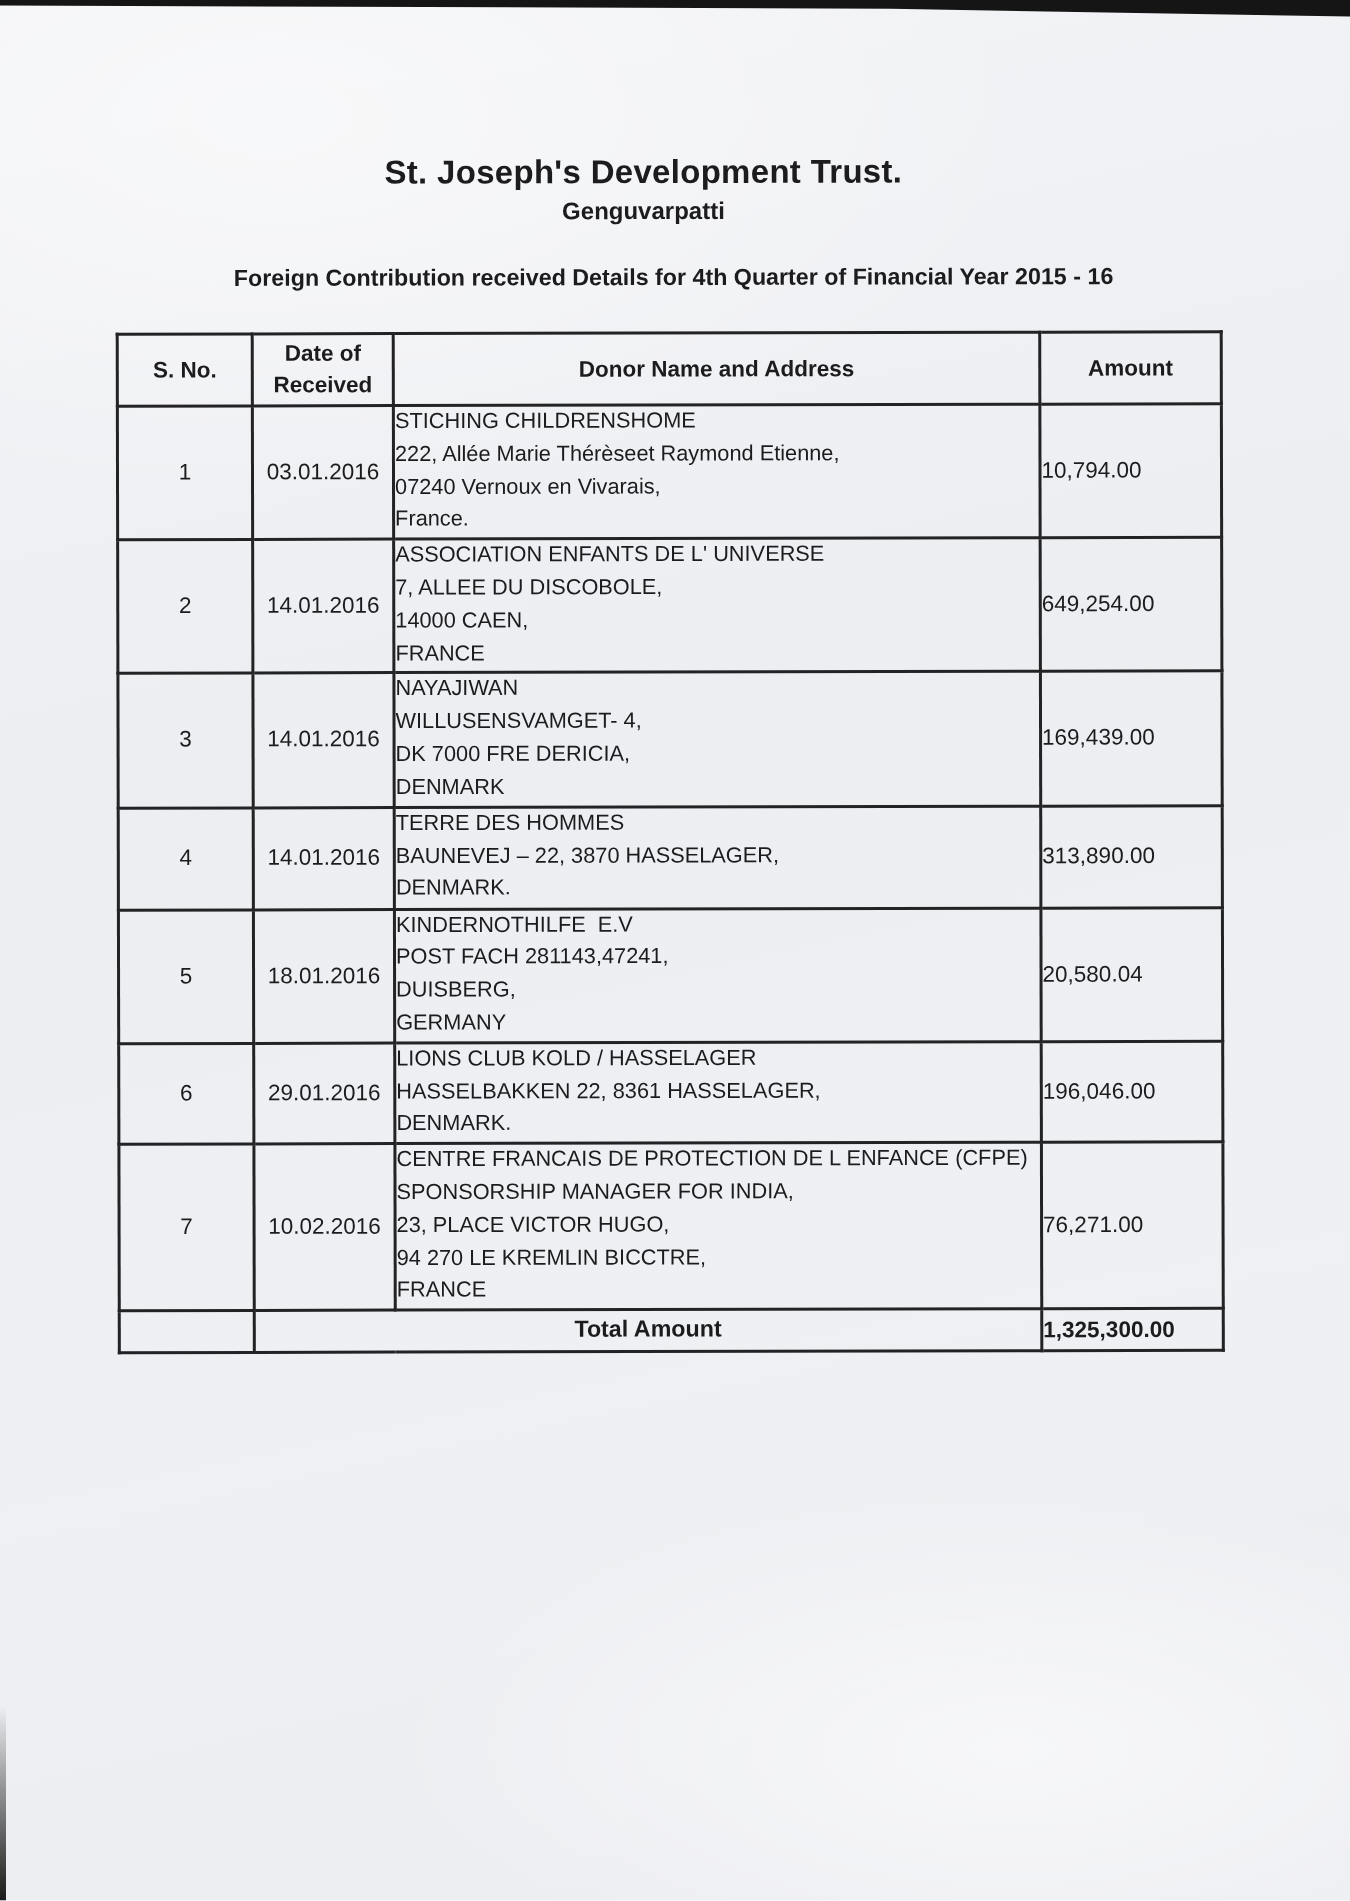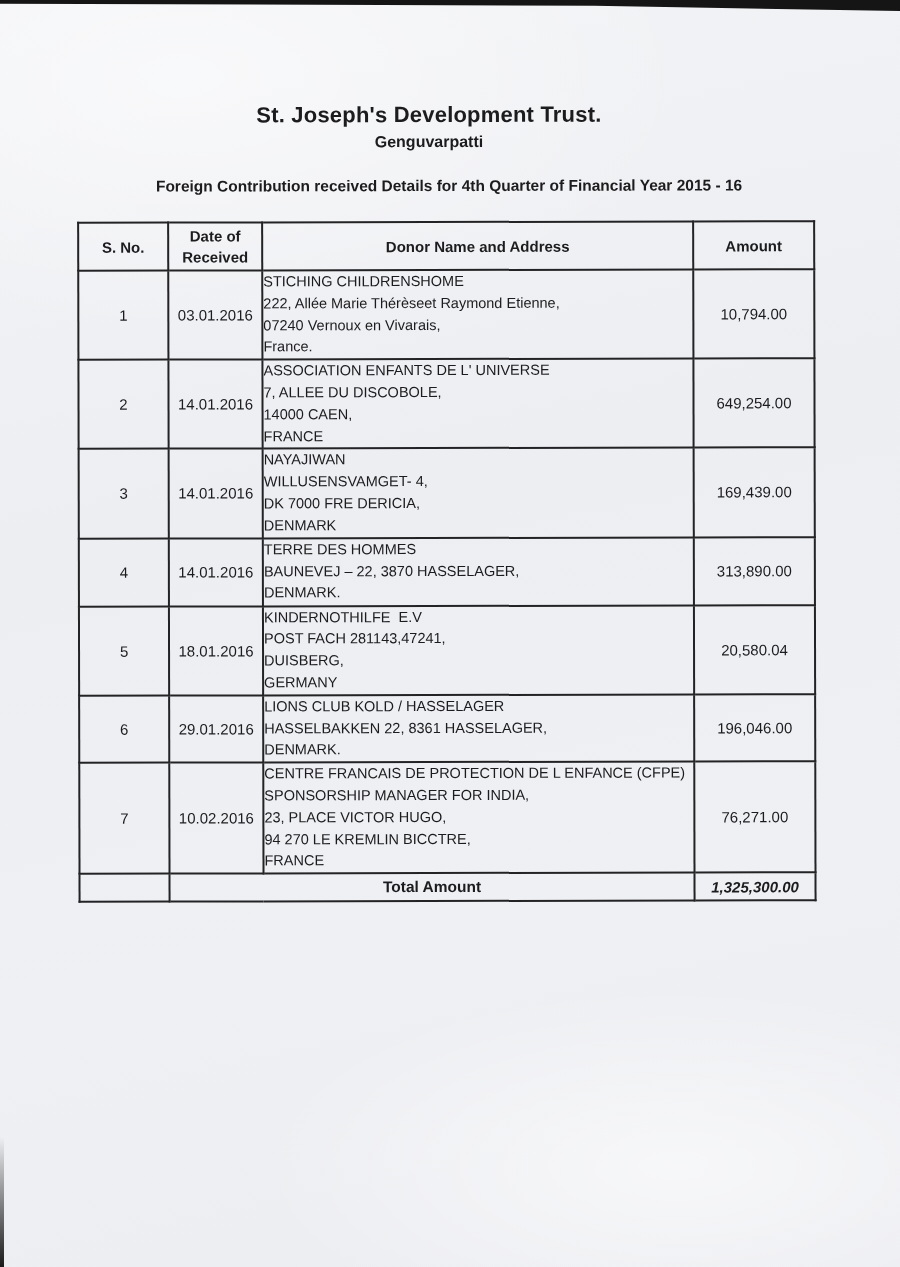--- a/index.html
+++ b/index.html
@@ -109,41 +109,40 @@
   }
   td.cell-donor {
     text-align: left;
     vertical-align: middle;
     font-size: 14.5px;
     line-height: 21.8px;
     white-space: pre-wrap;
     padding: 0 4px 0 4px;
   }
   td.cell-amount {
-    text-align: center;
+    text-align: left;
     vertical-align: middle;
     font-size: 15px;
     padding-right: 10px;
   }
   tr.row-h88  { height: 88px; }
   tr.row-h87  { height: 87px; }
   tr.row-h68  { height: 68px; }
   tr.row-h66  { height: 66px; }
   tr.row-h109 { height: 109px; }
   tr.total-row { height: 28px; }
   tr.total-row td.total-label {
     font-size: 15.5px;
     font-weight: bold;
     text-align: center;
     vertical-align: middle;
   }
   tr.total-row td.total-amount {
     font-weight: bold;
     font-size: 15px;
-    font-style: italic;
   }
 </style>
 </head>
 <body>
 
 <div class="edge-top"></div>
 <div class="edge-left-bottom"></div>
 
 <div class="content">
 

